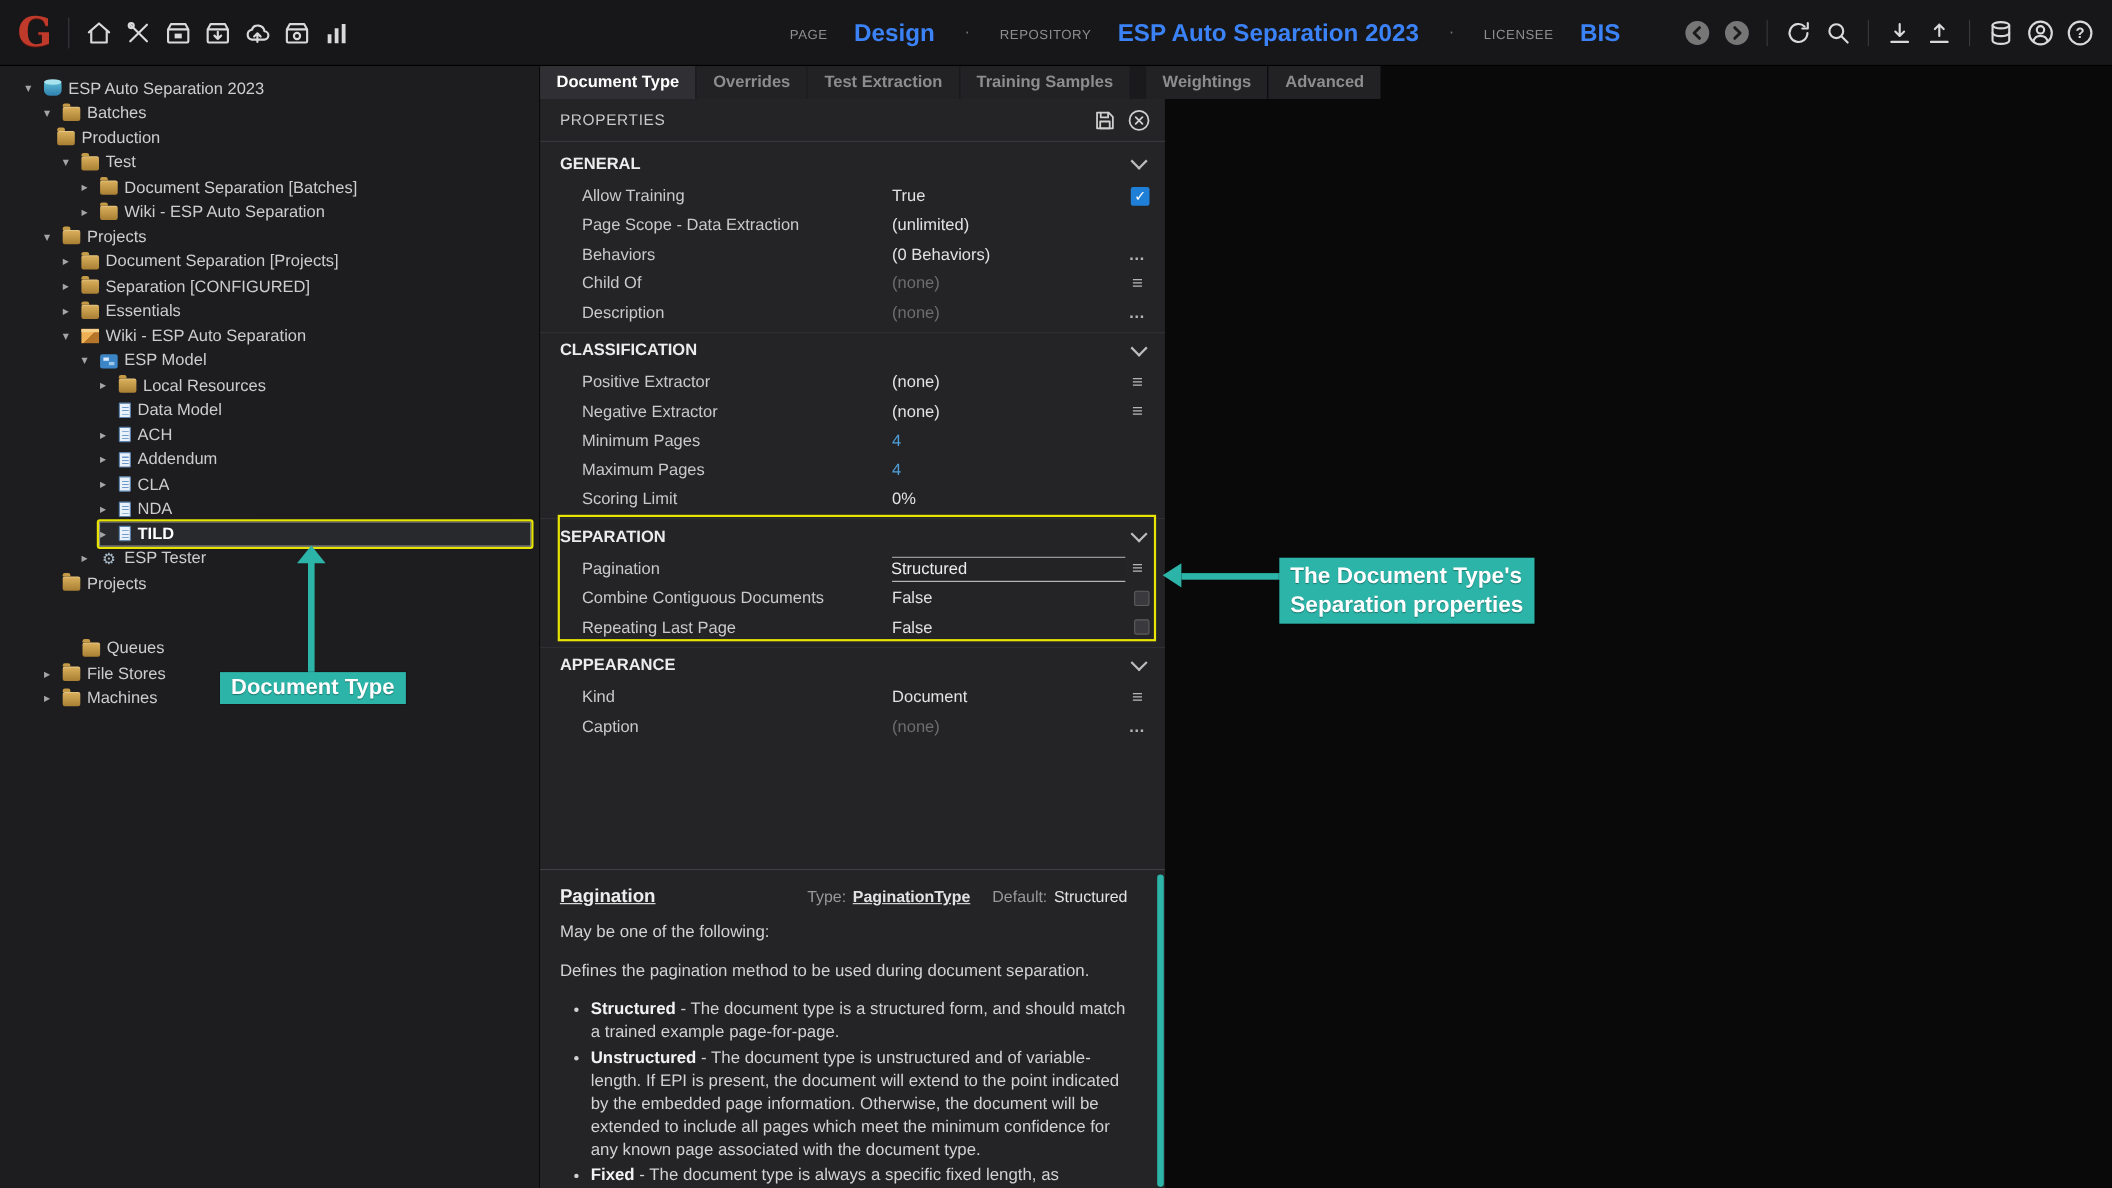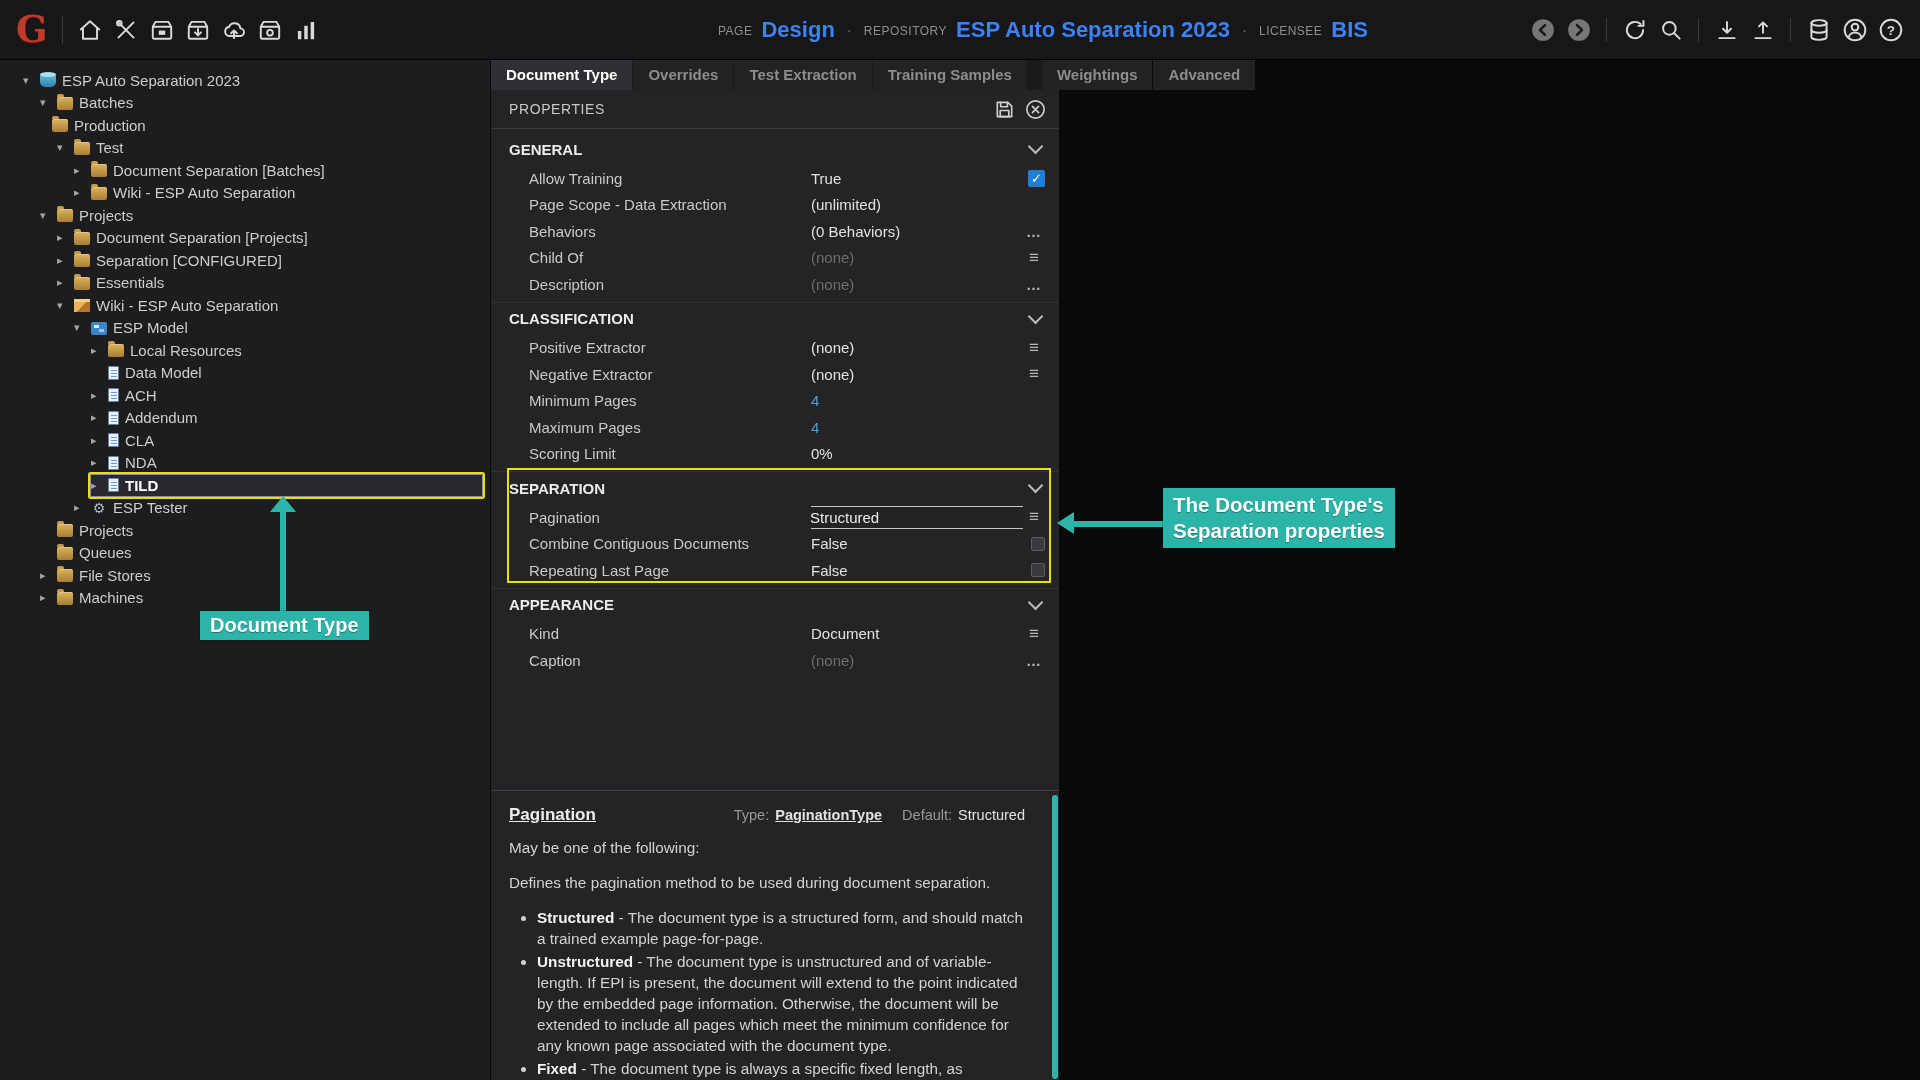--- a/index.html
+++ b/index.html
@@ -11,21 +11,21 @@
   
   .topbar{position:absolute;top:0;left:0;right:0;height:59px;background:#17171a;
     border-bottom:1px solid #000;display:flex;align-items:center;z-index:5}
   .logo{font-family:"DejaVu Serif",serif;font-weight:bold;color:#c03a2b;
     font-size:37px;margin-left:16px;line-height:59px;text-shadow:0 1px 0 #5e170e}
   .vsep{width:1px;height:28px;background:#3a3a3d;margin:0 14px}
   .vsep2{width:1px;height:24px;background:#3a3a3d;margin:0 5px}
   .ticons{display:flex;align-items:center;gap:9px}
   .tico{width:27px;height:27px;display:flex;align-items:center;justify-content:center;flex:none}
   .tico svg{stroke:#d9d9d9;fill:none;stroke-width:1.8;stroke-linecap:round;stroke-linejoin:round;display:block}
-  .crumbs{position:absolute;left:718px;top:0;height:59px;display:flex;align-items:center;gap:9px;white-space:nowrap}
+  .crumbs{position:absolute;left:718px;top:0;height:59px;display:flex;align-items:center;gap:24px;white-space:nowrap}
   .clabel{font-size:12px;color:#8e8e8e;letter-spacing:.5px;padding-top:3px}
   .cvalue{font-size:22px;font-weight:bold;color:#3b82f6}
   .cdot{color:#787878;font-size:15px;margin:0 3px}
   .ricons{margin-left:auto;display:flex;align-items:center;gap:9px;padding-right:16px}
   
   .sidebar{position:absolute;top:60px;left:0;width:490px;bottom:0;background:#1d1d1f;
     border-right:1px solid #0a0a0a}
   .tree{padding-top:9px}
   .trow{display:flex;align-items:center;height:22.5px;font-size:15px;color:#cdcdcd;cursor:default}
   .tinner{display:flex;align-items:center;height:100%;flex:1;min-width:0}
@@ -105,21 +105,21 @@
   .helpbar{position:absolute;right:1px;top:735px;width:6px;height:284px;background:#2cb4a8;
     border-radius:3px;z-index:3}
   
   .ann{position:absolute;z-index:50}
   .ann-label{background:#2cb4a8;color:#fff;font-weight:bold;
     text-shadow:0 1px 1px rgba(0,0,0,.35);box-shadow:0 0 0 1px rgba(0,0,0,.15)}
   .ann-label1{left:200px;top:611px;font-size:20px;padding:3px 10px}
   .ann-shaft-v{left:280px;top:510px;width:6px;height:102px;background:#2cb4a8}
   .ann-head-up{left:270px;top:496px;width:0;height:0;border-left:13px solid transparent;
     border-right:13px solid transparent;border-bottom:16px solid #2cb4a8}
-  .ann-label2{left:1163px;top:488px;font-size:20.5px;line-height:26px;padding:4px 10px}
+  .ann-label2{left:1163px;top:507px;font-size:20.5px;line-height:26px;padding:4px 10px}
   .ann-shaft-h{left:1074px;top:521px;width:90px;height:6px;background:#2cb4a8}
   .ann-head-left{left:1057px;top:512px;width:0;height:0;border-top:11px solid transparent;
     border-bottom:11px solid transparent;border-right:17px solid #2cb4a8}
 </style>
 </head>
 <body>
 
 <div class="topbar">
   <div class="logo">G</div>
   <div class="vsep"></div>
@@ -385,21 +385,21 @@
           <span class="tlabel">ESP Tester</span>
         </span>
       </div>
       <div class="trow" style="padding-left: 39px;">
         <span class="tinner">
           <span class="exp"></span>
           <span class="ic ic-folder"></span>
           <span class="tlabel">Projects</span>
         </span>
       </div>
-      <div class="trow" style="padding-left: 39px;">
+      <div class="trow" style="padding-left: 57px; margin-top: 37px;">
         <span class="tinner">
           <span class="exp"></span>
           <span class="ic ic-folder"></span>
           <span class="tlabel">Queues</span>
         </span>
       </div>
       <div class="trow" style="padding-left: 39px;">
         <span class="tinner">
           <span class="exp">▸</span>
           <span class="ic ic-folder"></span>

